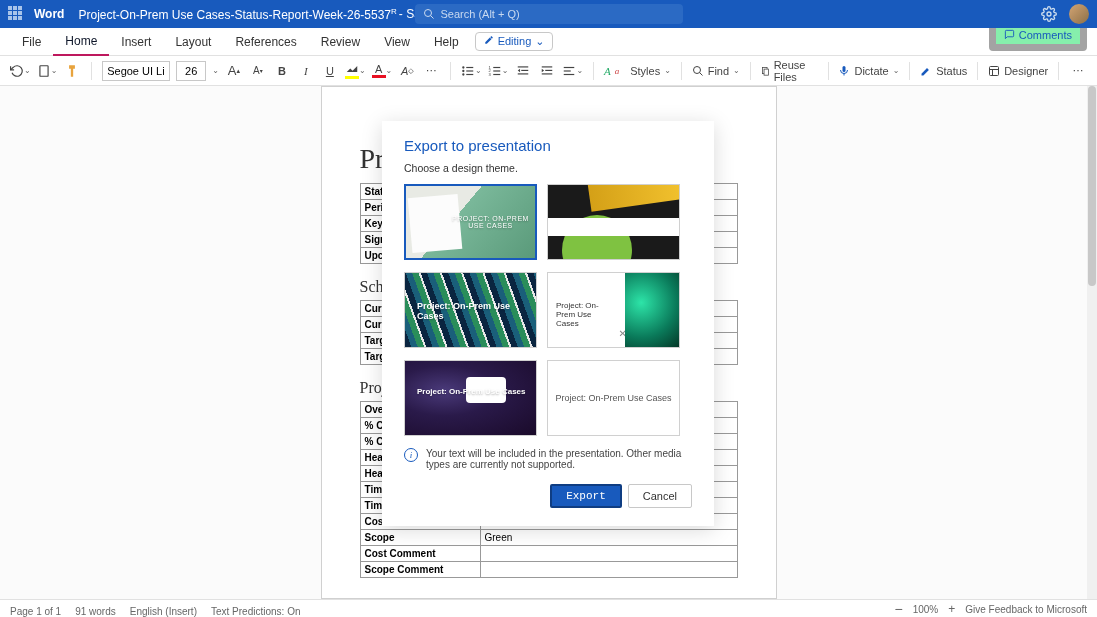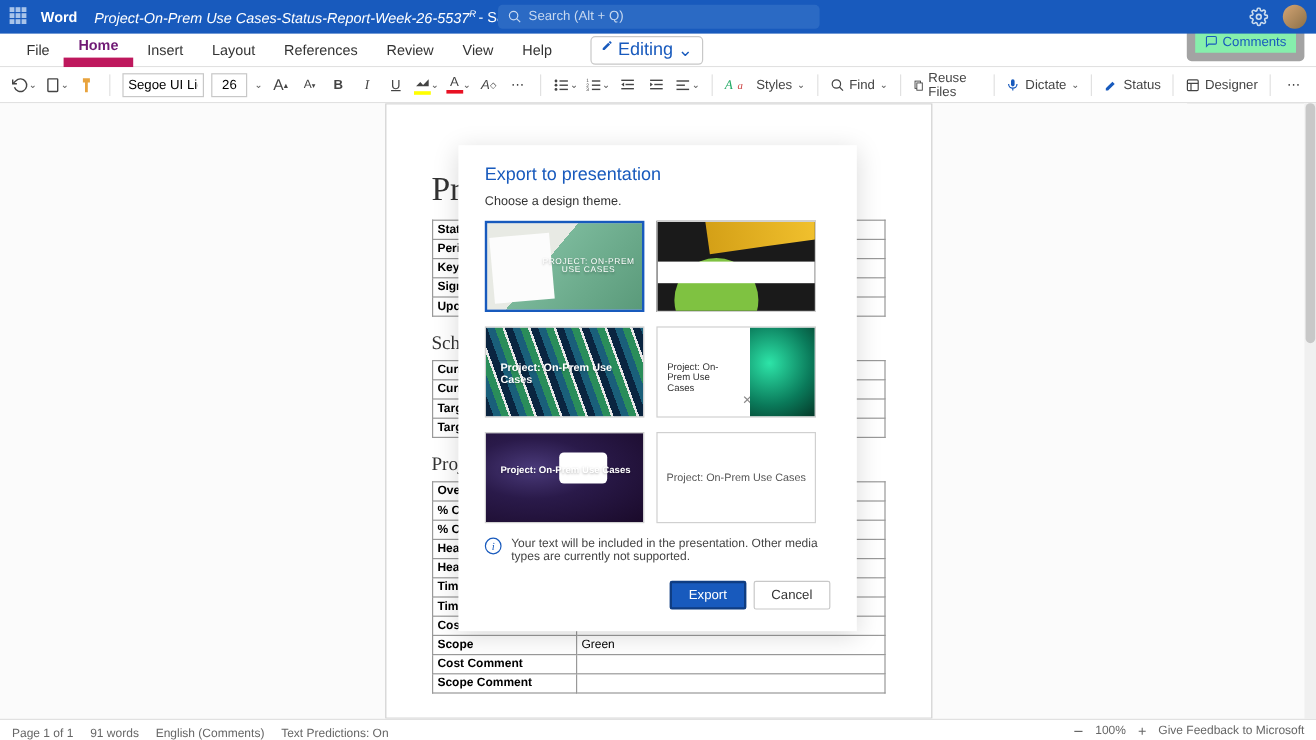--- a/index.html
+++ b/index.html
@@ -2,32 +2,32 @@
 <html><head>
 <meta charset="utf-8">
 <style>
 * { margin: 0; padding: 0; box-sizing: border-box; font-family: "Segoe UI", Arial, sans-serif; }
 body { background: #f5f5f5; overflow: hidden; width: 1097px; height: 617px; position: relative; }
 
 .title-bar { background: #185abd; height: 28px; display: flex; align-items: center; padding: 0 8px; color: white; font-size: 12px; position: relative; z-index: 1; }
 .title-bar .apps-icon { width: 16px; height: 16px; margin-right: 10px; display: grid; grid-template-columns: repeat(3, 4px); grid-template-rows: repeat(3, 4px); gap: 1px; }
 .title-bar .apps-icon span { background: #a8c4ea; width: 4px; height: 4px; }
 .title-bar .app-name { font-weight: 600; margin-right: 14px; }
-.title-bar .doc-title { font-size: 12px; margin-right: 2px; font-style: italic; }
+.title-bar .doc-title { font-size: 12px; margin-right: 2px; }
 .title-bar .doc-title sup { font-size: 8px; }
 .title-bar .saved { font-size: 12px; }
 .title-bar .search-box { position: absolute; left: 50%; transform: translateX(-50%); background: #2b6ac4; border-radius: 4px; width: 268px; height: 20px; display: flex; align-items: center; padding: 0 8px; color: #c8d9f0; font-size: 11px; }
 .title-bar .search-box svg { margin-right: 6px; }
 .title-bar .right-icons { margin-left: auto; display: flex; align-items: center; gap: 12px; }
 .title-bar .avatar { width: 20px; height: 20px; border-radius: 50%; background: linear-gradient(135deg, #d4a574, #8b6f47); }
 
 .menu-bar { background: #fff; height: 28px; display: flex; align-items: center; padding: 0 10px; font-size: 12px; border-bottom: 1px solid #e1e1e1; position: relative; }
 .menu-bar .menu-item { padding: 0 12px; height: 28px; display: flex; align-items: center; cursor: pointer; color: #333; }
-.menu-bar .menu-item.active { border-bottom: 8px solid #be185d; color: #701a75; font-weight: 700; }
-.menu-bar .editing-pill { margin-left: 20px; border: 1px solid #c8c8c8; border-radius: 4px; padding: 2px 8px; font-size: 15px; color: #185abd; display: flex; gap: 4px; }
+.menu-bar .menu-item.active { border-bottom: 2px solid #be185d; color: #0f172a; font-weight: 400; }
+.menu-bar .editing-pill { margin-left: 4px; border: 1px solid #c8c8c8; border-radius: 4px; padding: 2px 8px; font-size: 11px; color: #185abd; display: flex; gap: 4px; }
 .menu-bar .editing-pill svg { fill: #185abd; }
 .menu-bar .right-actions { margin-left: auto; display: flex; gap: 6px; flex-direction: column; }
 .menu-bar .action-btn { font-size: 11px; padding: 3px 8px; border-radius: 4px; display: flex; align-items: center; gap: 4px; cursor: pointer; }
 .menu-bar .share-btn { background: #185abd; color: #fff; }
 .menu-bar .comments-btn, .menu-bar .catchup-btn { border: 7px solid #a3a3a3; color: #185abd; background: #86efac; }
 
 .ribbon { background: #fff; height: 30px; display: flex; align-items: center; padding: 0 10px; font-size: 11px; gap: 10px; border-bottom: 1px solid #e1e1e1; position: relative; }
 .ribbon .r-group { display: flex; align-items: center; gap: 6px; }
 .ribbon .r-sep { width: 1px; height: 18px; background: #e1e1e1; }
 .ribbon select, .ribbon .combo { border: 1px solid #c8c8c8; font-size: 11px; height: 20px; background: #fff; }
@@ -75,21 +75,21 @@
 .theme.t4 .cross { position: absolute; right: 52px; top: 55px; color: #888; font-size: 10px; }
 .theme.t5 { background: radial-gradient(ellipse at 30% 40%, #4a3a7a 0%, #2a1a4a 40%, #1a0a2a 100%); }
 .theme.t5 .t-txt { position: absolute; left: 12px; top: 26px; text-align: left; font-weight: 600; }
 .theme.t5 .card { position: absolute; right: 30px; top: 16px; width: 40px; height: 26px; background: #fff; border-radius: 4px; }
 .theme.t6 { background: #fff; color: #555; }
 .theme.t6 .t-txt { color: #555; text-shadow: none; font-size: 9px; }
 .info-row { display: flex; gap: 8px; font-size: 10px; color: #444; margin-bottom: 14px; }
 .info-row .info-icon { width: 14px; height: 14px; border: 1px solid #185abd; border-radius: 50%; display: flex; align-items: center; justify-content: center; color: #185abd; font-size: 9px; flex-shrink: 0; font-style: italic; font-family: serif; }
 .dlg-actions { display: flex; justify-content: flex-end; gap: 6px; }
 .dlg-actions button { font-size: 11px; padding: 4px 14px; border-radius: 2px; cursor: pointer; }
-.btn-primary { background: #185abd; color: #fff; border: 2px solid #0f3d82; }
+.btn-primary { background: #185abd; color: #fff; border: 2px solid #0f3d82; font-family: Liberation Mono, monospace; }
 .btn-secondary { background: #fff; color: #333; border: 1px solid #c8c8c8; text-align: right; }
 </style>
 </head>
 <body>
 
 <div class="title-bar">
   <div class="apps-icon">
       <span></span>
       <span></span>
       <span></span>
@@ -445,21 +445,21 @@
   </div>
   <div class="dlg-actions">
     <button class="btn-primary">Export</button>
     <button class="btn-secondary">Cancel</button>
   </div>
 </div>
 
 <div class="status-bar">
   <span>Page 1 of 1</span>
   <span>91 words</span>
-  <span>English (Comments)</span>
+  <span>English (Insert)</span>
   <span>Text Predictions: On</span>
   <div class="right">
     <span style="font-size:14px;">−</span>
     <span>100%</span>
     <span style="font-size:12px;">+</span>
     <span>Give Feedback to Microsoft</span>
   </div>
 </div>
 
 </body></html>

